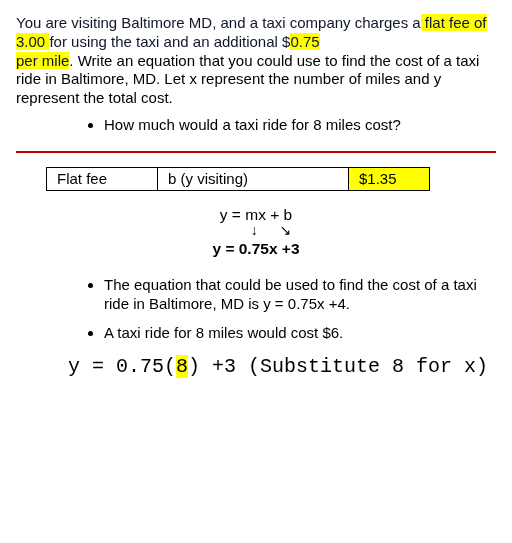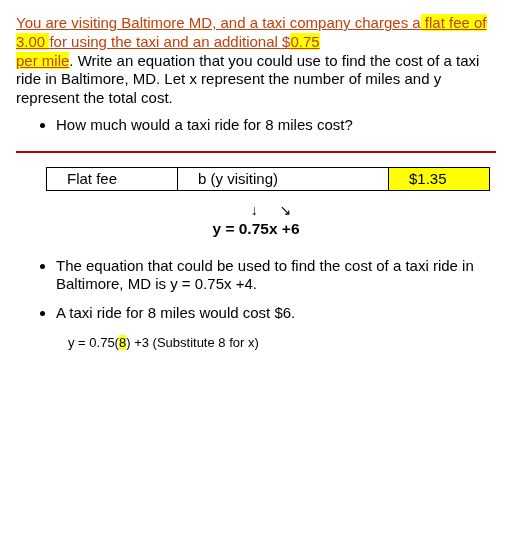--- a/index.html
+++ b/index.html
@@ -9,43 +9,43 @@
     font-size: 15px;
     color: #000;
     width: 512px;
     box-sizing: border-box;
     line-height: 1.25;
   }
   .hl {
     background-color: #ffff00;
   }
   .red-underline {
-    color: #c2410c;
-    text-decoration: underline;
+    color: #0f172a;
   }
   .red-rule {
     border: none;
     border-top: 2px solid #c00000;
     margin: 16px 0 14px 0;
   }
   ul.bullets {
     list-style: disc;
     padding-left: 40px;
     margin: 8px 0 12px 0;
   }
   ul.bullets li {
     margin-bottom: 10px;
+    margin-left: 48px;
   }
   table.data {
     border-collapse: collapse;
     margin: 8px 0 4px 30px;
   }
   table.data td {
     border: 1.5px solid #000;
-    padding: 2px 20px;
+    padding: 2px 10px;
     font-size: 15px;
     text-align: left;
   }
   .eq-block {
     text-align: center;
     margin: 14px 0 18px 0;
     font-size: 15.5px;
   }
   .arrow-row {
     text-align: center;
@@ -54,21 +54,22 @@
     line-height: 10px;
     font-size: 14px;
   }
   .arrow-left { position: relative; left: 6px; }
   .arrow-right { position: relative; left: 24px; }
   .eq-bold {
     font-weight: bold;
   }
   .sub-work {
     margin: 6px 0 0 52px;
-    font-size: 13px;
+    font-size: 20px;
+    font-family: Liberation Mono, monospace;
   }
 </style>
 </head>
 <body>
 
 <div>
   <span class="red-underline">You are visiting Baltimore MD, and a taxi company charges a</span><span class="red-underline hl"> flat fee of 3.00 </span><span class="red-underline">for using the taxi and an additional $</span><span class="red-underline hl">0.75</span><br><span class="red-underline hl">per mile</span><span>.  Write an equation that you could use to find the cost of a taxi ride in Baltimore, MD.  Let x represent the number of miles and y represent the total cost.</span>
 </div>
 
 <ul class="bullets">
@@ -81,25 +82,26 @@
   <tbody>
       <tr>
     <td style="width:90px">Flat fee</td>
     <td style="width:170px">b  (y visiting)</td>
     <td style="width:60px" class="hl">$1.35</td>
   </tr>
 </tbody>
   </table>
 
 <div class="eq-block">
+  <div>y = mx + b</div>
   <div class="arrow-row">
     <span class="arrow-left">↓</span>
     <span class="arrow-right">↘</span>
   </div>
-  <div class="eq-bold">y = 0.75x +6</div>
+  <div class="eq-bold">y = 0.75x +3</div>
 </div>
 
 <ul class="bullets">
   <li>The equation that could be used to find the cost of a taxi ride in Baltimore, MD is y = 0.75x +4.</li>
   <li>A taxi ride for 8 miles would cost $6.</li>
 </ul>
 
 <div class="sub-work">
   <div>
     <span>y = 0.75(</span><span class="hl">8</span><span>) +3   (Substitute 8 for x)</span>

